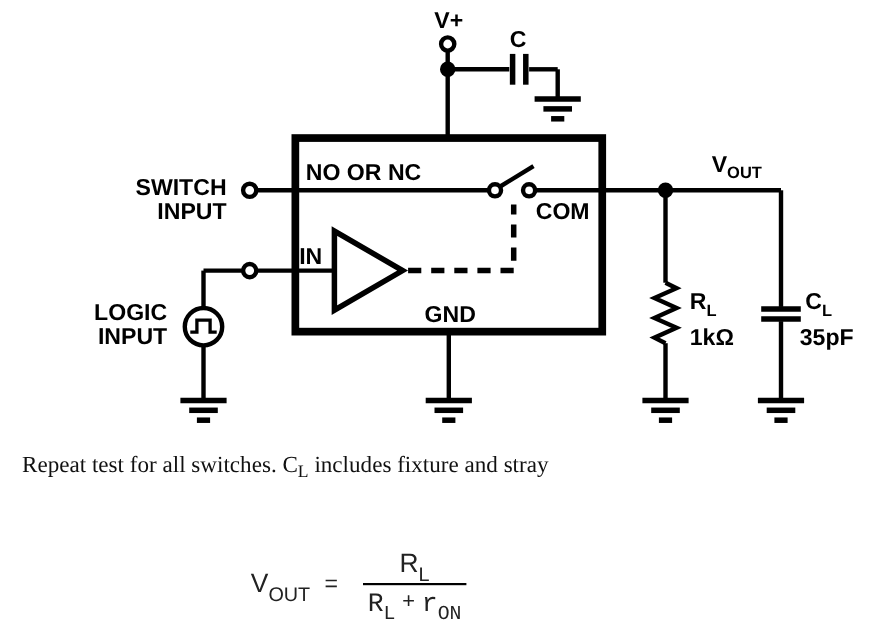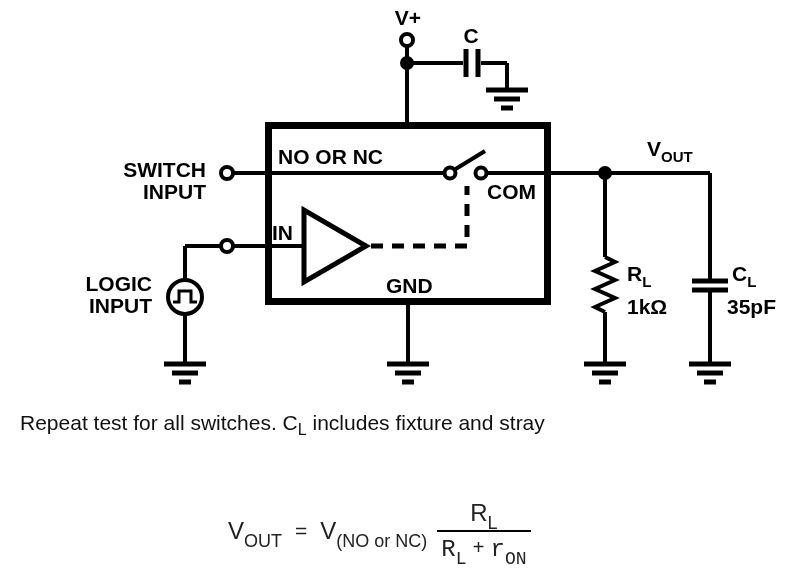--- a/index.html
+++ b/index.html
@@ -17,21 +17,21 @@
   .wire{stroke:#000;stroke-width:4;fill:none;}
   .thick{stroke:#000;stroke-width:5;fill:none;}
   .boxline{stroke:#000;stroke-width:7;fill:none;}
   .dashed{stroke:#000;stroke-width:5;fill:none;stroke-dasharray:12 9;}
   .openc{fill:#fff;stroke:#000;stroke-width:4;}
   .dot{fill:#000;stroke:none;}
   .gndline{stroke:#000;stroke-width:5;}
 
   .note{
     position:absolute;left:20px;top:406px;width:680px;
-    font-size:21px;line-height:33px;color:#111;
+    font-size:21px;line-height:33px;color:#111;font-family:Liberation Serif, serif;
   }
   .note sub{font-size:16px;vertical-align:-5px;line-height:0;}
 
   .formula{
     position:absolute;left:228px;top:492px;height:78px;
     display:flex;align-items:center;
     font-size:24px;color:#222;
   }
   .formula sub{font-size:18px;vertical-align:-8px;line-height:0;}
   .f-eq{margin:0 13px;font-size:21px;}
@@ -141,18 +141,17 @@
   </g>
 </svg>
 
 <div class="note">
   <div><span>Repeat test for all switches. C</span><sub>L</sub><span> includes fixture and stray</span></div>
 </div>
 
 <div class="formula">
   <span class="f-item"><span>V</span><sub>OUT</sub></span>
   <span class="f-eq">=</span>
-  <span class="f-item"><span>V</span><sub>(NO or NC)</sub></span>
   <span class="frac f-gap">
     <span class="num"><span>R</span><sub>L</sub></span>
     <span class="den"><span>R</span><sub>L</sub><span class="plus">+</span><span>r</span><sub>ON</sub></span>
   </span>
 </div>
 
 </body></html>

